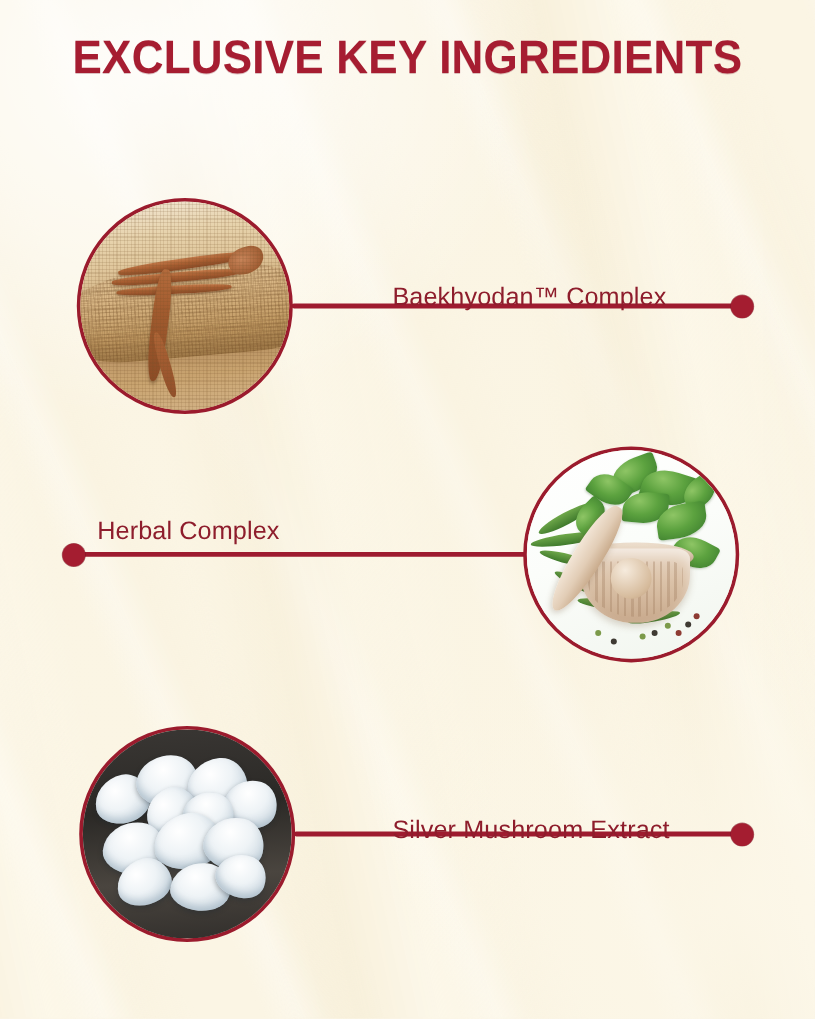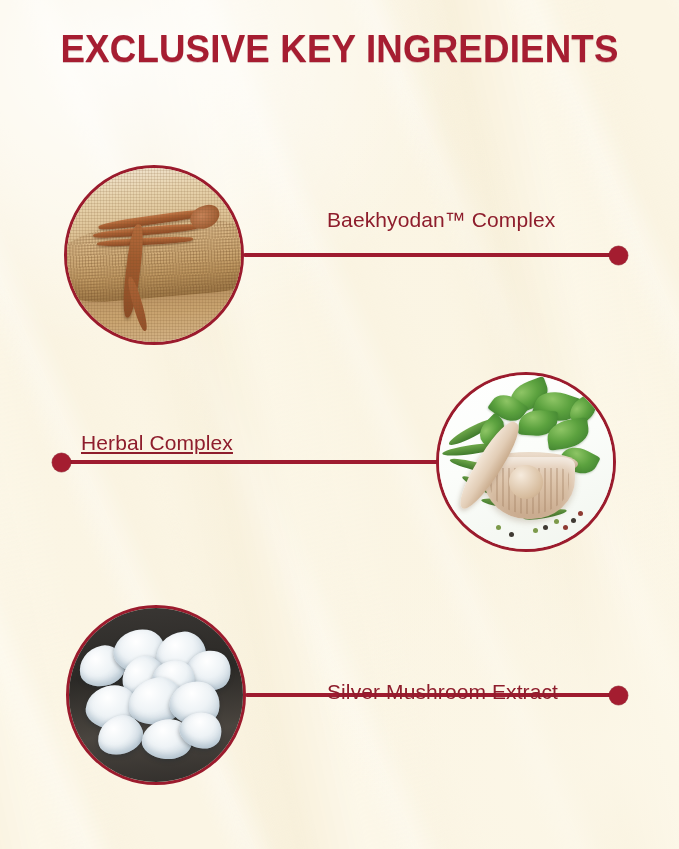--- a/index.html
+++ b/index.html
@@ -108,21 +108,21 @@
 
   .label {
     position: absolute;
     color: #8e1d2c;
     font-family: "Liberation Sans", sans-serif;
     font-weight: 400;
     font-size: 21px;
     letter-spacing: .1px;
     white-space: nowrap;
   }
-  .label.left-aligned  { text-align: left; text-decoration: underline; }
+  .label.left-aligned  { text-align: left; }
 
   
   .photo {
     position: absolute;
     width: 180px;
     height: 180px;
     border-radius: 50%;
     border: 3px solid #9b1b2d;
     overflow: hidden;
     box-sizing: border-box;
@@ -329,21 +329,21 @@
     <div class="bg-wave-c"></div>
   </div>
 
   <div class="headline">EXCLUSIVE KEY INGREDIENTS</div>
 
   <div class="row">
 
     <div class="connector-line" style="left:243px; top:253px; width:379px;"></div>
     <div class="connector-dot" style="left:609px; top:246px;"></div>
 
-    <div class="label" style="left:327px; top:208px;">Baekhyodan™ Complex</div>
+    <div class="label" style="left:327px; top:236px;">Baekhyodan™ Complex</div>
 
     <div class="photo" style="left:64px; top:165px;">
       <div class="art art-burlap">
         <div class="burlap-fold"></div>
         <div class="stick s1"></div>
         <div class="stick s2"></div>
         <div class="stick s3"></div>
         <div class="root-main"></div>
         <div class="root-branch"></div>
         <div class="root-tip"></div>

